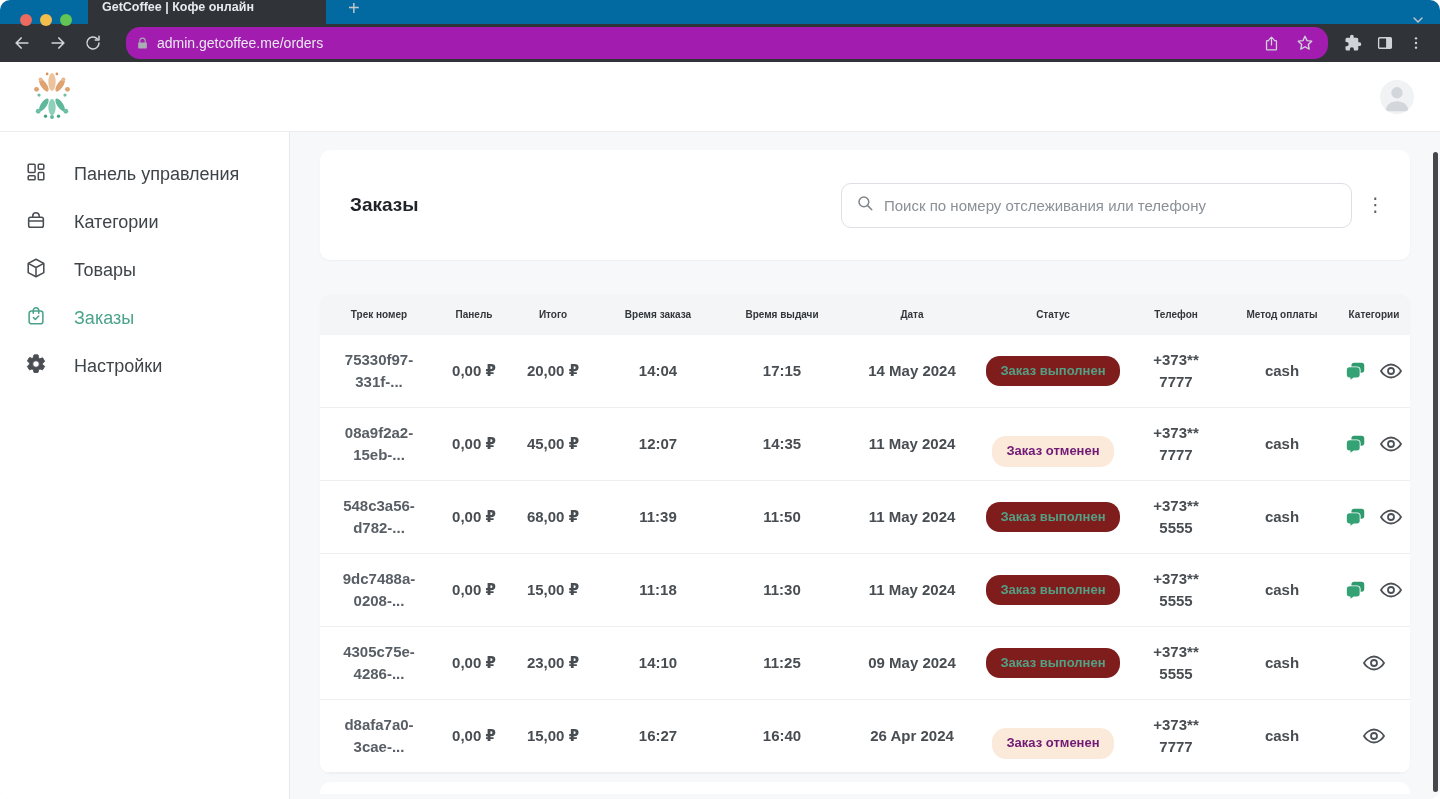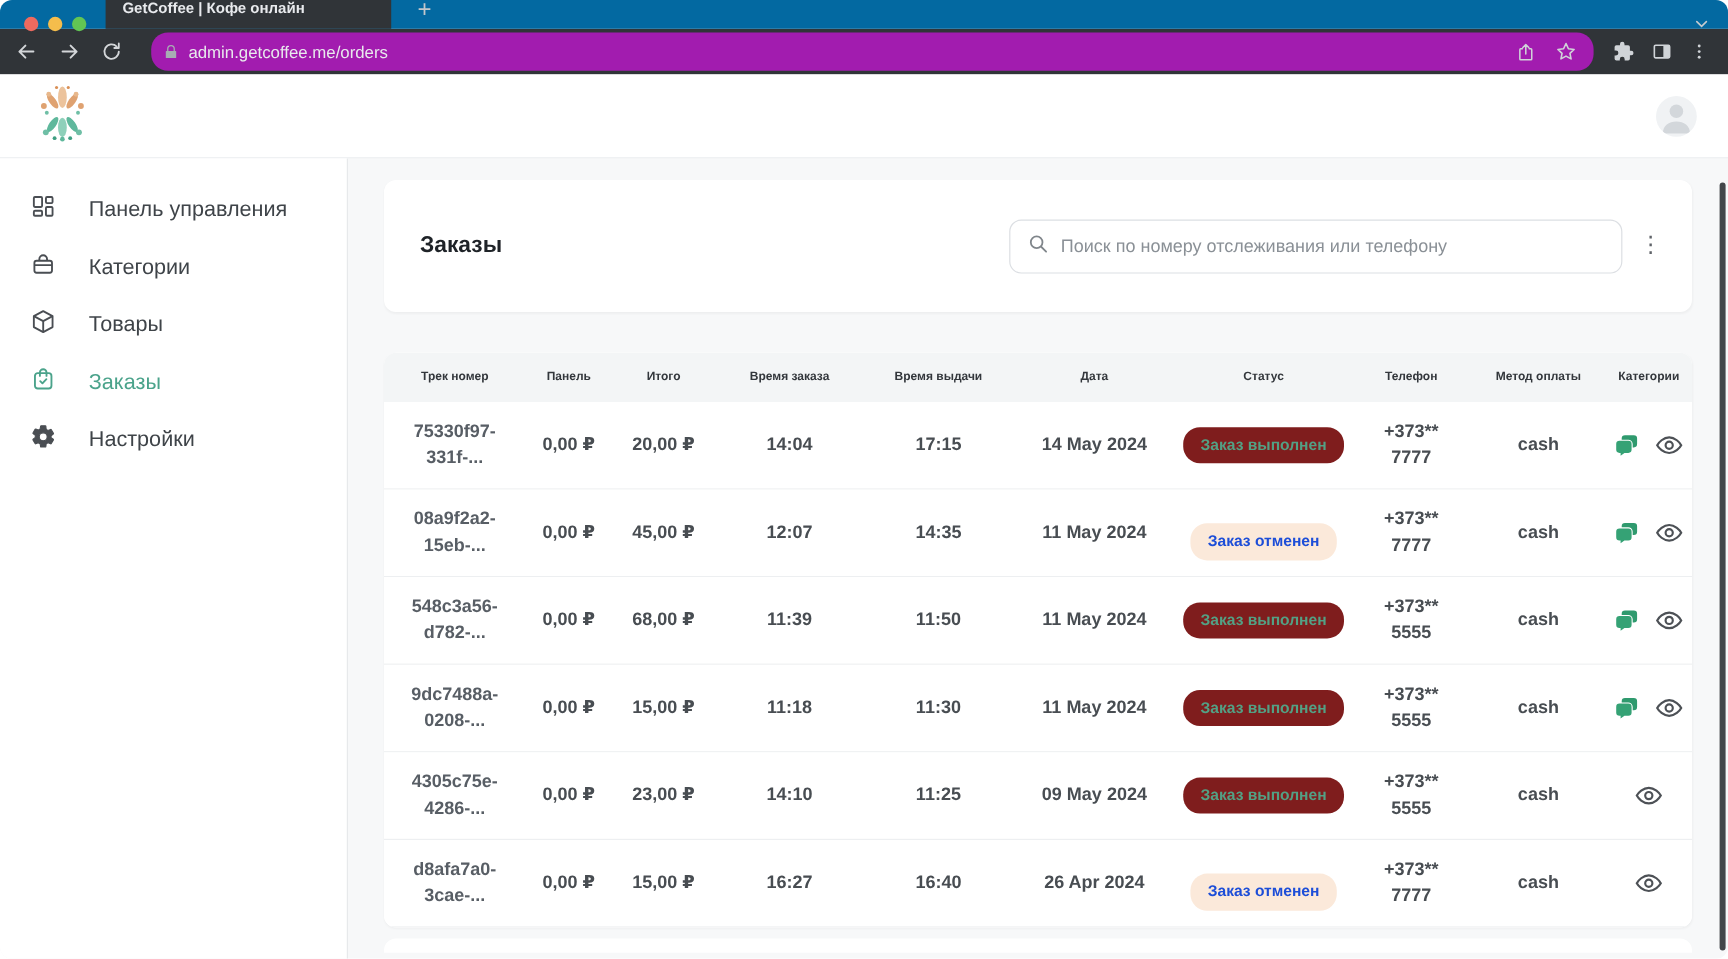--- a/index.html
+++ b/index.html
@@ -52,21 +52,21 @@
   .table-card { margin-top:34px; overflow:hidden; }
   .tgrid { display:grid; grid-template-columns:118px 72px 86px 124px 124px 136px 146px 100px 112px 72px; align-items:center; justify-items:center; }
   .thead { height:41px; background:#f3f5f6; }
   .hcell { font-size:10px; font-weight:bold; color:#33373c; text-align:center; }
   .trow { height:73px; border-bottom:1px solid #edeff1; background:#fff;font-weight:bold; }
   .cell { font-size:15px; color:#484d52; text-align:center; line-height:1.45; }
   .cell.track { color:#585e65; max-width:100px; }
   .cell.phone { max-width:70px; }
   .badge { display:inline-block; padding:6px 14px; border-radius:14px; font-size:13px; white-space:nowrap; }
   .badge.success { background:#7f1d1d; color:#53a084; }
-  .badge.cancelled { background:#fbe9da; color:#1d4ed8;margin-top:15px; }
+  .badge.cancelled { background:#fbe9da; color:#701a75;margin-top:15px; }
   .cell.actions { display:flex; gap:12px; align-items:center; }
   .act { display:inline-flex; cursor:pointer; }
 
   .footer-bar { margin-top:9px; background:#fff; border-radius:10px 10px 0 0; height:12px; }
 
   .scrollbar { position:absolute; right:2px; top:152px; width:5px; height:640px; background:#43464a; border-radius:3px; }
 </style>
 </head>
 <body>
 

